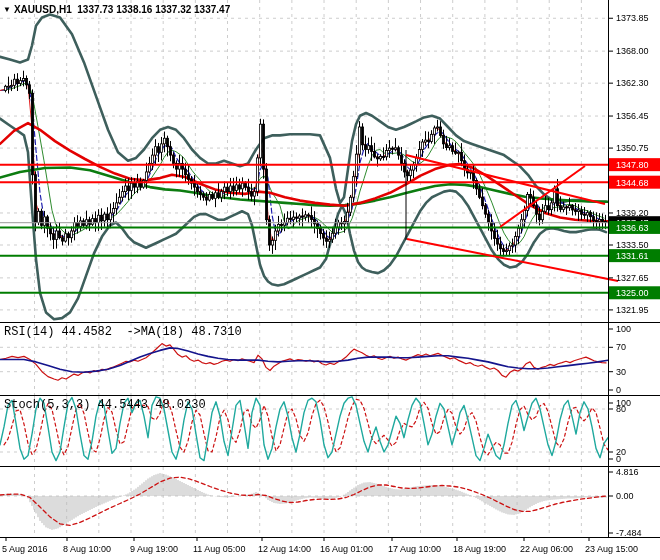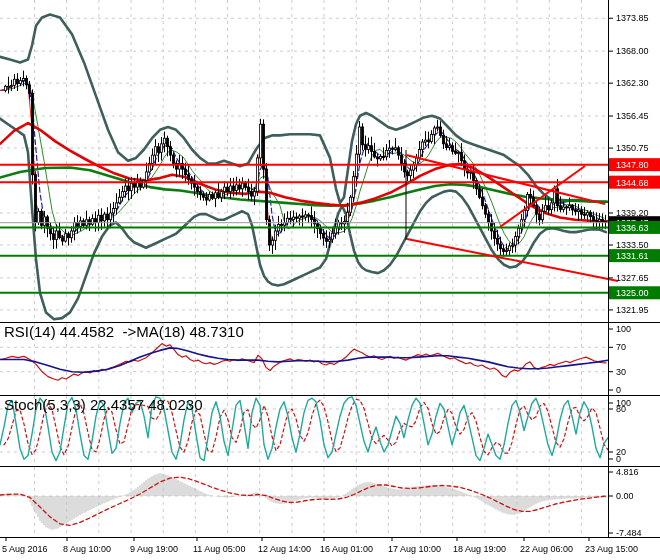--- a/index.html
+++ b/index.html
@@ -2,21 +2,21 @@
 <html><head>
 <meta charset="utf-8">
 <style>
   html,body{margin:0;padding:0;background:#fff;}
   #window{position:relative;width:660px;height:560px;background:#fff;overflow:hidden;
           font-family:"Liberation Sans",sans-serif;}
   #chart-svg{position:absolute;left:0;top:0;}
   .overlay-label{position:absolute;color:#000;font-size:10px;line-height:12px;white-space:pre;}
   #main-title{left:3px;top:4px;font-weight:600;}
   #main-title .tri{display:inline-block;font-size:8px;vertical-align:1px;margin-right:3px;}
-  .ind-label{font-size:15px;}
+  .ind-label{font-size:12px;font-family:Liberation Mono, monospace;}
   #rsi-label{left:4px;top:326px;}
   #stoch-label{left:4px;top:399px;}
   #macd-label{left:4px;top:470px;}
 </style>
 </head>
 <body>
 
 <div id="window">
   <svg id="chart-svg" width="660" height="560">
       <defs>
@@ -942,16 +942,17 @@
         <text x="388" y="552" fill="#000" font-size="9" font-family="&quot;Liberation Sans&quot;,sans-serif" text-anchor="start">17 Aug 10:00</text>
         <line x1="457" y1="537.5" x2="457" y2="541" stroke="#000" stroke-width="1"></line>
         <text x="453" y="552" fill="#000" font-size="9" font-family="&quot;Liberation Sans&quot;,sans-serif" text-anchor="start">18 Aug 19:00</text>
         <line x1="524" y1="537.5" x2="524" y2="541" stroke="#000" stroke-width="1"></line>
         <text x="520" y="552" fill="#000" font-size="9" font-family="&quot;Liberation Sans&quot;,sans-serif" text-anchor="start">22 Aug 06:00</text>
         <line x1="589" y1="537.5" x2="589" y2="541" stroke="#000" stroke-width="1"></line>
         <text x="585" y="552" fill="#000" font-size="9" font-family="&quot;Liberation Sans&quot;,sans-serif" text-anchor="start">23 Aug 15:00</text>
       </g>
     </svg>
 
+  <div class="overlay-label" id="main-title"><span class="tri">▼</span><span>XAUUSD,H1</span>  <span>1337.73 1338.16 1337.32 1337.47</span></div>
 
   <div class="overlay-label ind-label" id="rsi-label">RSI(14) 44.4582  -&gt;MA(18) 48.7310</div>
-  <div class="overlay-label ind-label" id="stoch-label">Stoch(5,3,3) 22.4357 48.0230</div>
+  <div class="overlay-label ind-label" id="stoch-label">Stoch(5,3,3) 44.5443 48.0230</div>
 </div>
 
 </body></html>

